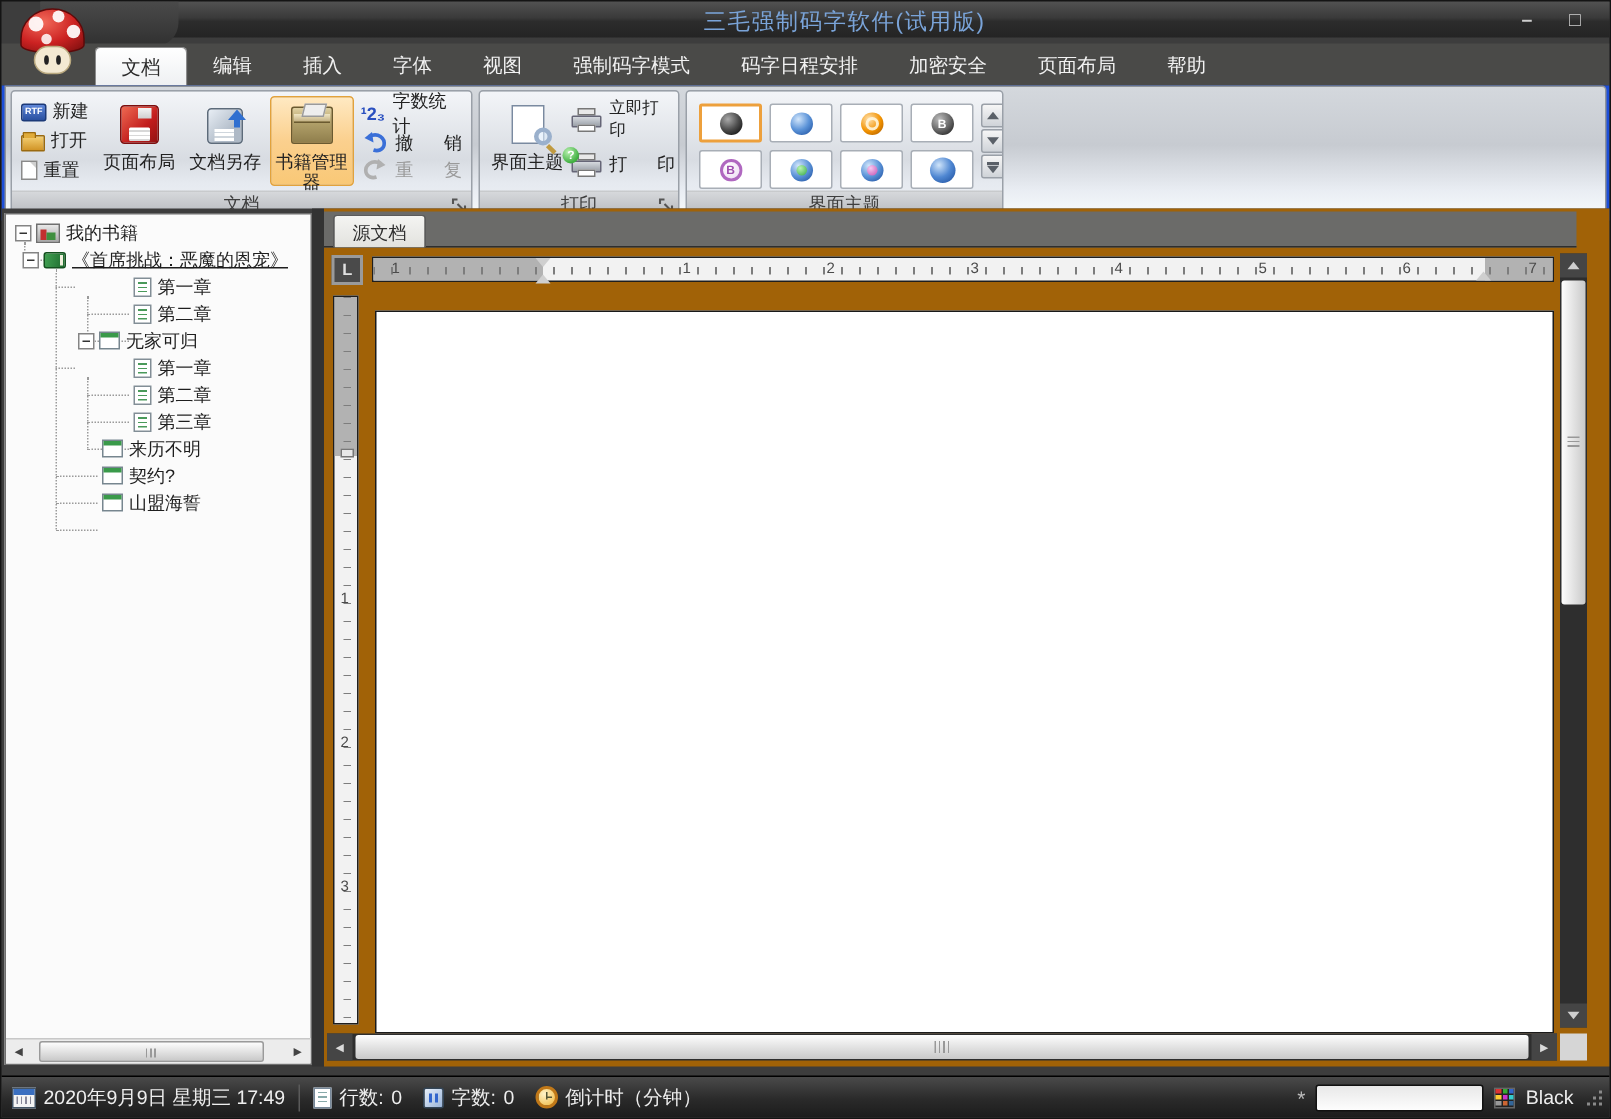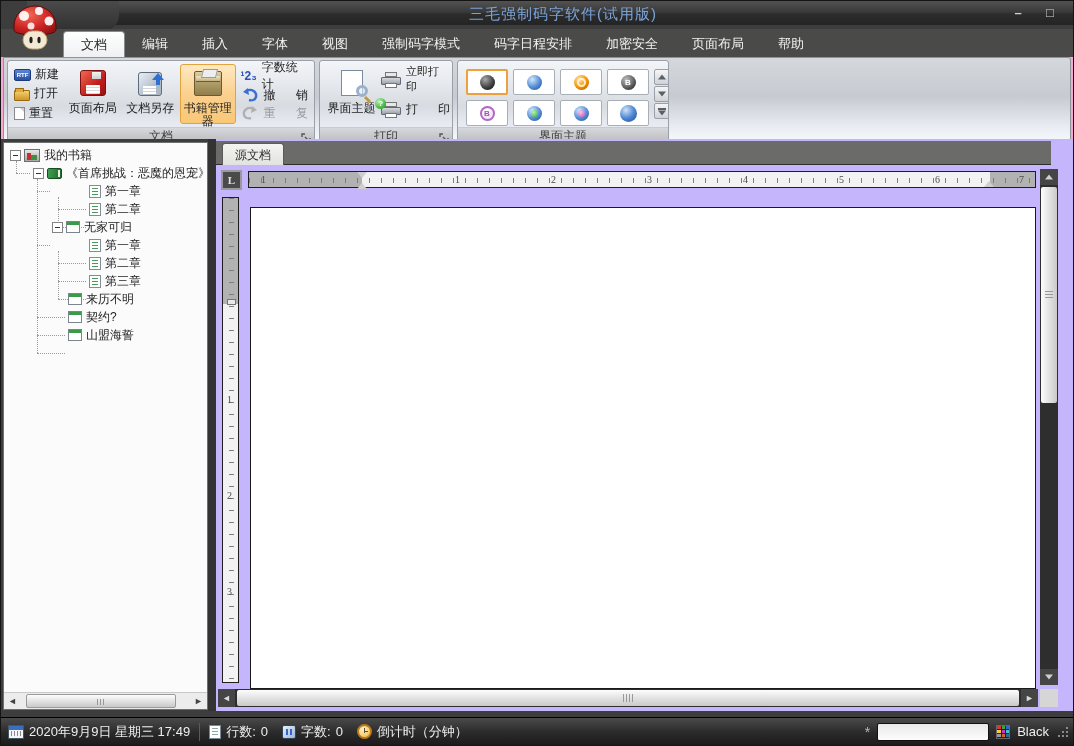--- a/index.html
+++ b/index.html
@@ -22,21 +22,21 @@
 
   
   .tabrow { position:absolute; left:0; top:28px; width:100%; height:28px;
     background:#4a4a48; display:flex; align-items:flex-end; padding-left:62px; }
   .rtab { height:26px; line-height:26px; padding:0 17px; color:#f2f2f2;
     font-size:13px; white-space:nowrap; }
   .rtab.active { background:linear-gradient(#ffffff,#eef0f2); color:#2b2b2b;
     border-radius:4px 4px 0 0; border:1px solid #8b8b8b; border-bottom:none; }
 
   
-  .ribbonrow { position:absolute; left:0; top:56px; width:100%; height:90px; background:#f9a8d4; }
+  .ribbonrow { position:absolute; left:0; top:56px; width:100%; height:90px; background:#1d4ed8; }
   .ribbon { position:absolute; left:2px; right:2px; top:0; height:88px;
     background:linear-gradient(#d4d8dd,#c7cbd1 45%,#e9edf3 80%,#f7fafc);
     border:1px solid #8e9399; border-radius:0 3px 3px 3px; display:flex; padding:1px; }
   .group { position:relative; height:84px; margin:1px 2px;
     border:1px solid #9aa0a8; border-radius:3px;
     background:linear-gradient(#f3f5f8,#d8dce2 55%,#e6eaf0 75%,#eef1f6); overflow:hidden; }
   .grp-label { position:absolute; left:0; right:0; bottom:0; height:16px;
     background:linear-gradient(#d6d8db,#b8bbbf); color:#3e3e3e; font-size:12px;
     text-align:center; line-height:16px; border-top:1px solid #c8cacc; }
   .launcher { position:absolute; right:2px; bottom:2px; width:11px; height:11px; }
@@ -140,21 +140,21 @@
 
   
   .content { position:absolute; left:0; top:138px; width:100%; height:572px; background:#3d3d3d; }
 
   
   .treepanel { position:absolute; left:2px; top:3px; width:205px; bottom:1px;
     background:#fbfbfb; border:1px solid #6f6f6f; }
   .tree { position:absolute; left:0; top:0; right:0; bottom:17px; overflow:hidden; padding-top:3px; }
   .trow { height:18px; display:flex; align-items:center; font-size:12px; color:#1e1e1e; white-space:nowrap; }
   .trow .tlabel { padding-left:4px; }
-  .d0 { padding-left:6px; } .d1 { padding-left:29px; } .d2 { padding-left:48px; }
+  .d0 { padding-left:6px; } .d1 { padding-left:11px;text-decoration:underline; } .d2 { padding-left:48px; }
   .d2l { padding-left:64px; } .d3 { padding-left:85px; }
   .exp { width:11px; height:11px; background:#fff; border:1px solid #848484;
     position:relative; margin-right:3px; flex:none; }
   .exp::before { content:""; position:absolute; left:2px; right:2px; top:4px; height:1px; background:#333; }
   .vline { position:absolute; width:0; border-left:1px dotted #9a9a9a; }
   .hstub { position:absolute; height:0; border-top:1px dotted #9a9a9a; }
   .i-shelf { width:16px; height:13px; background:linear-gradient(#e8e8e8,#a8a8a8);
     border:1px solid #6f6f6f; position:relative; flex:none; }
   .i-shelf::before { content:""; position:absolute; left:2px; top:3px; width:4px; height:7px; background:#c23030; }
   .i-shelf::after { content:""; position:absolute; right:2px; top:5px; width:6px; height:5px; background:#3f8f3f; }
@@ -171,21 +171,21 @@
   .tarrow { position:absolute; top:0; width:17px; height:16px; color:#444; font-size:9px;
     text-align:center; line-height:16px; }
   .tthumb { position:absolute; left:22px; top:1px; width:150px; height:14px;
     background:linear-gradient(#fdfdfd,#c9c9c9); border:1px solid #9a9a9a; border-radius:2px; }
   .tthumb::after { content:""; position:absolute; left:50%; top:4px; width:8px; height:6px;
     background:repeating-linear-gradient(90deg,#999 0 1px,transparent 1px 3px); transform:translateX(-50%); }
 
   .splitter { position:absolute; left:207px; top:0; width:8px; bottom:0; background:#333; }
 
   
-  .docarea { position:absolute; left:215px; top:0; right:0; bottom:0; background:#c4b5fd;font-family:Liberation Serif, serif; }
+  .docarea { position:absolute; left:215px; top:0; right:0; bottom:0; background:#a16207; }
   .tabstrip { position:absolute; left:0; top:2px; right:22px; height:24px; background:#6b6b69;
     border-bottom:1px solid #2e2e2e; }
   .doctab { position:absolute; left:6px; top:2px; height:22px; padding:0 12px;
     background:linear-gradient(#f4f4f2,#e2e2de); border:1px solid #5a5a5a; border-bottom:none;
     border-radius:3px 3px 0 0; font-size:12px; color:#2e2e2e; line-height:22px; }
   .cornerL { position:absolute; left:5px; top:31px; width:21px; height:20px; background:#4a4a4a;
     border:2px solid #9a9a9a; color:#e0e0e0; font-size:11px; font-weight:bold;
     text-align:center; line-height:16px; }
   .hruler { position:absolute; left:32px; top:32px; width:788px; height:17px; background:#f2f2f2;
     border:1px solid #1e1e1e; }

